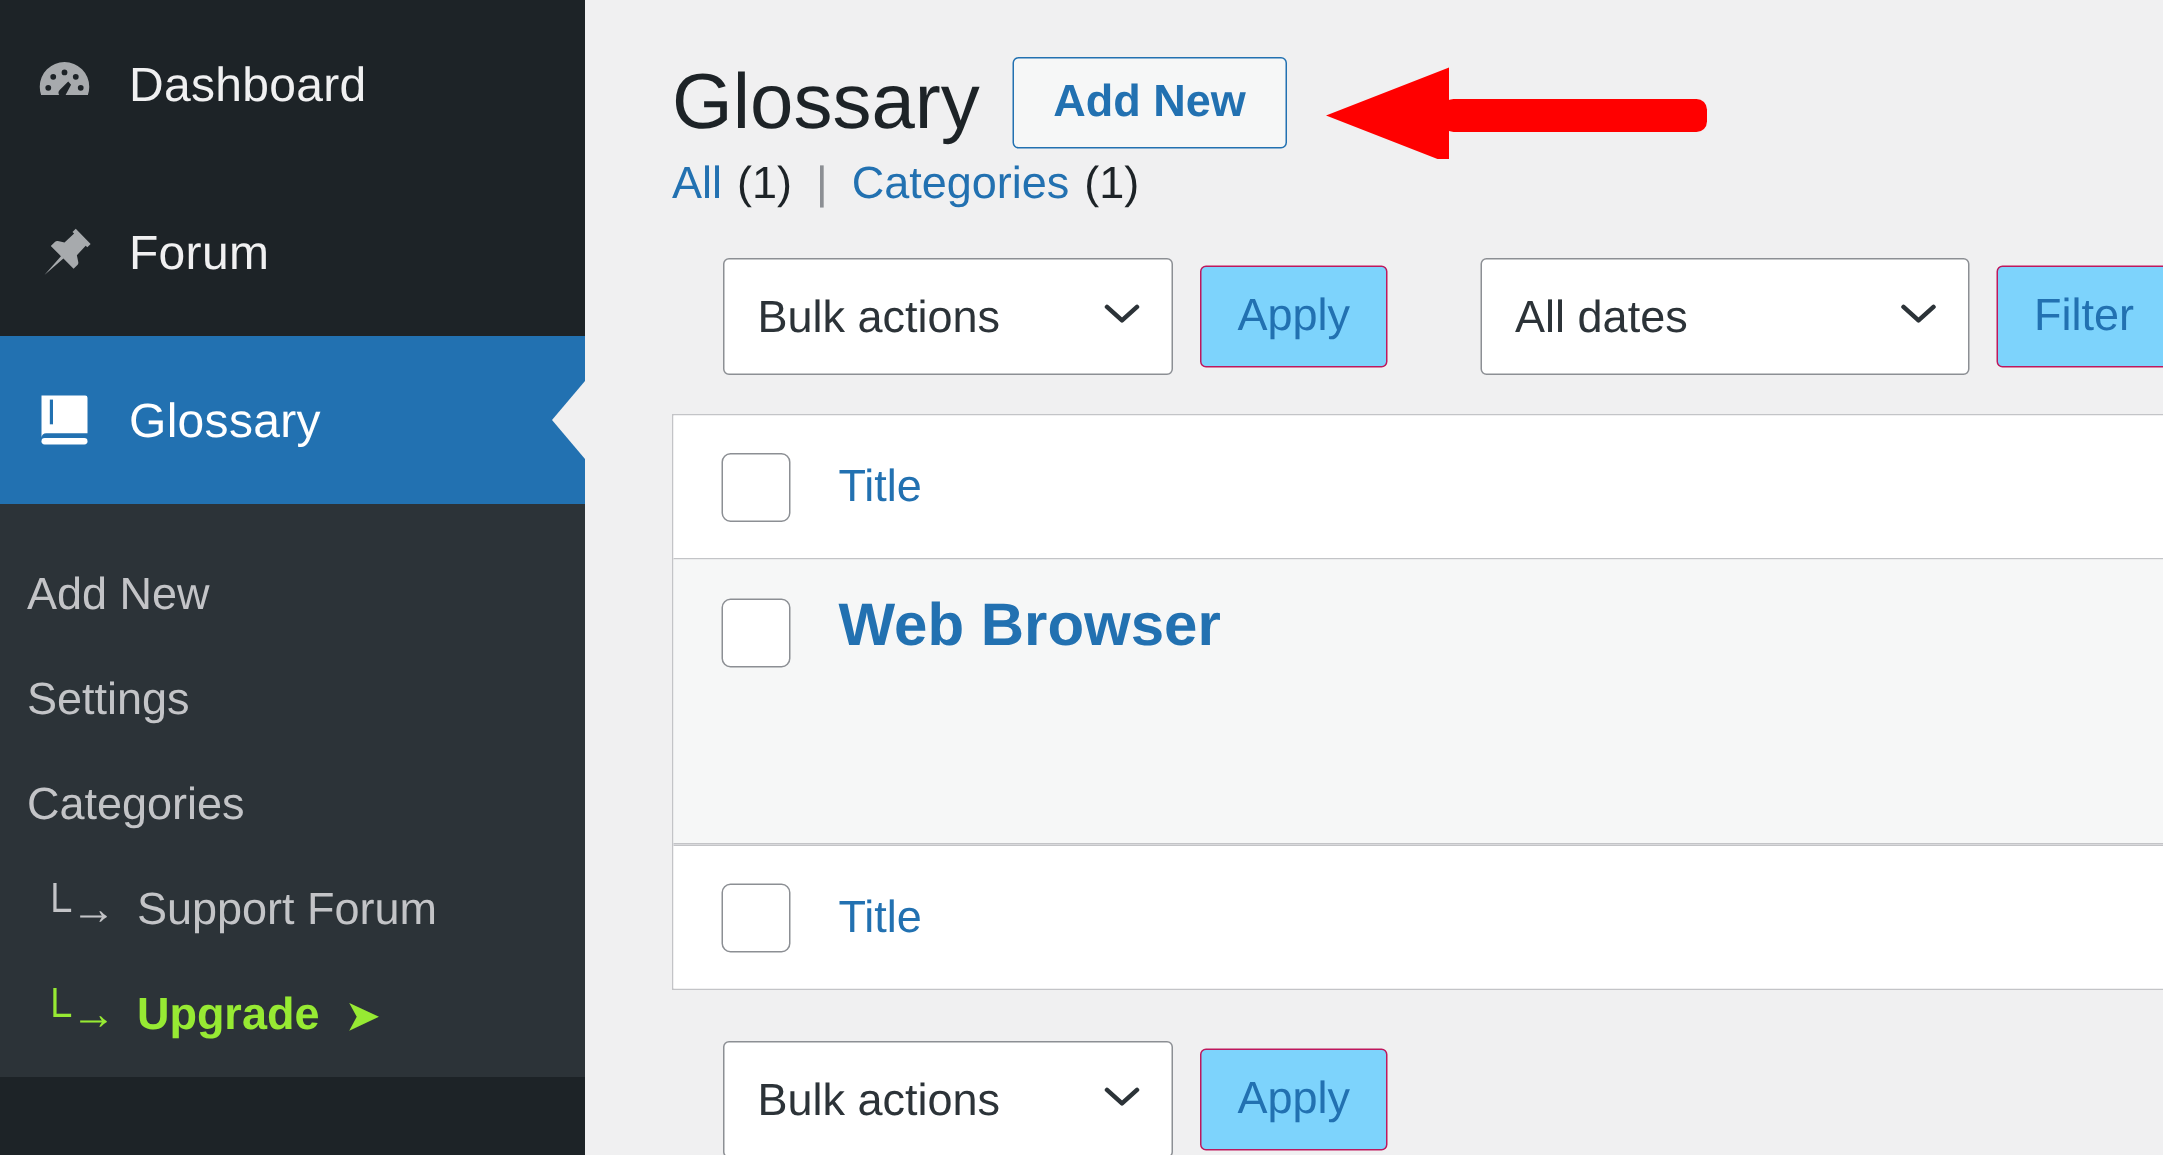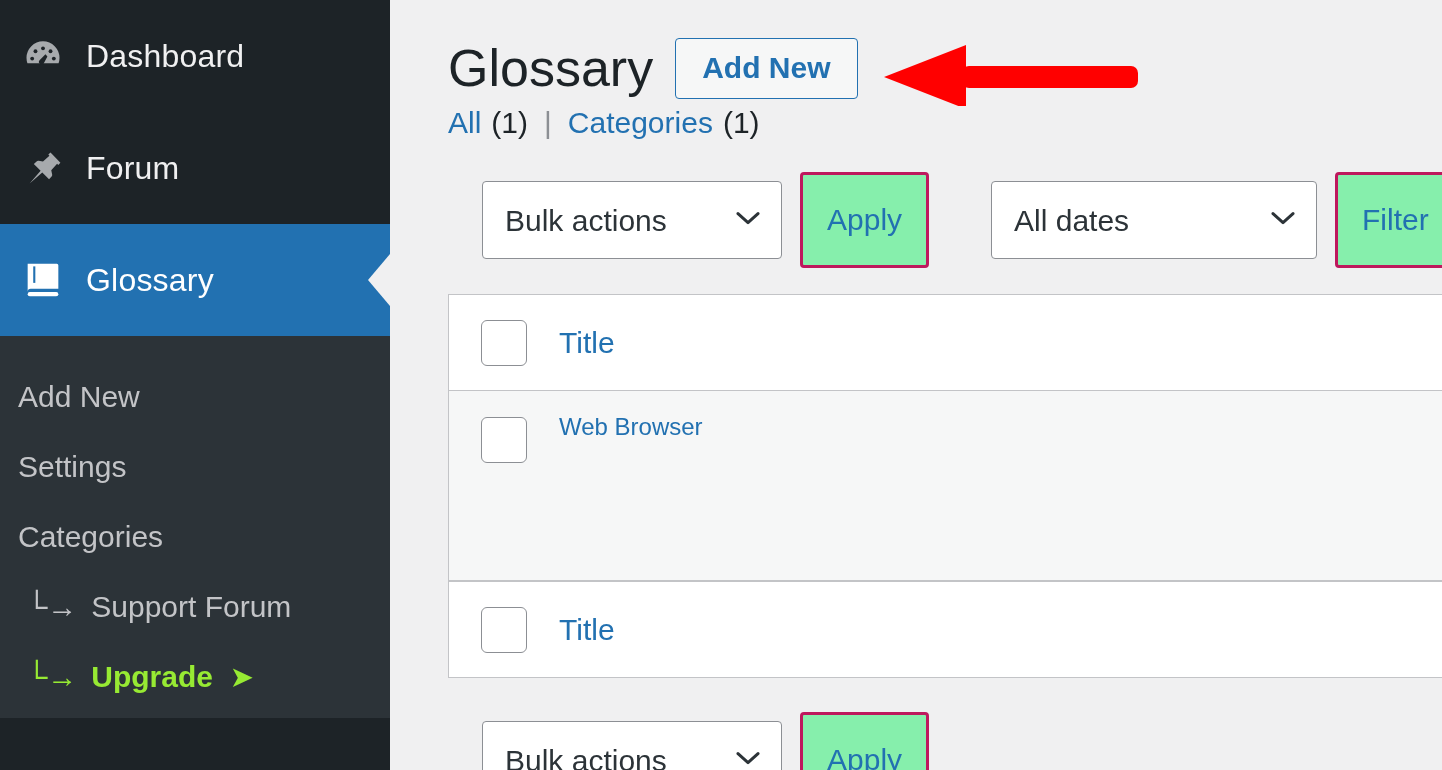--- a/index.html
+++ b/index.html
@@ -144,27 +144,27 @@
   }
   .select-wrap { position: relative; display: inline-block; margin-left: 34px; }
   .select-wrap .chev {
     position: absolute; right: 22px; top: 50%;
     transform: translateY(-60%);
     pointer-events: none;
     width: 24px; height: 14px;
   }
   .select-wrap .chev svg { display: block; }
   .wp-btn-secondary {
-    border: 3px solid #be185d;
+    border: 1px solid #be185d;
     border-radius: 4px;
-    background: #86efac;
+    background: #7dd3fc;
     color: #2271b1;
     font-size: 30px;
     font-family: "Liberation Sans", sans-serif;
-    height: 96px;
+    height: 68px;
     padding: 0 24px;
     cursor: pointer;
   }
   .tablenav.bottom { margin-top: 34px; }
 
   
   .wp-table {
     margin-top: 26px;
     width: 1050px;
     background: #fff;
@@ -199,22 +199,22 @@
     color: #2271b1;
     cursor: pointer;
   }
   .th-title { font-weight: 400; }
   .row-body {
     background: #f6f7f7;
     height: 190px;
     border-bottom: 1px solid #c3c4c7;
   }
   .row-body .td-title {
-    font-weight: normal;
-    font-size: 24px;
+    font-weight: bold;
+    font-size: 40px;
     padding-top: 22px;
   }
 
   
   #red-arrow {
     position: absolute;
     left: 884px; top: 30px;
     width: 256px; height: 76px;
     pointer-events: none;
   }

